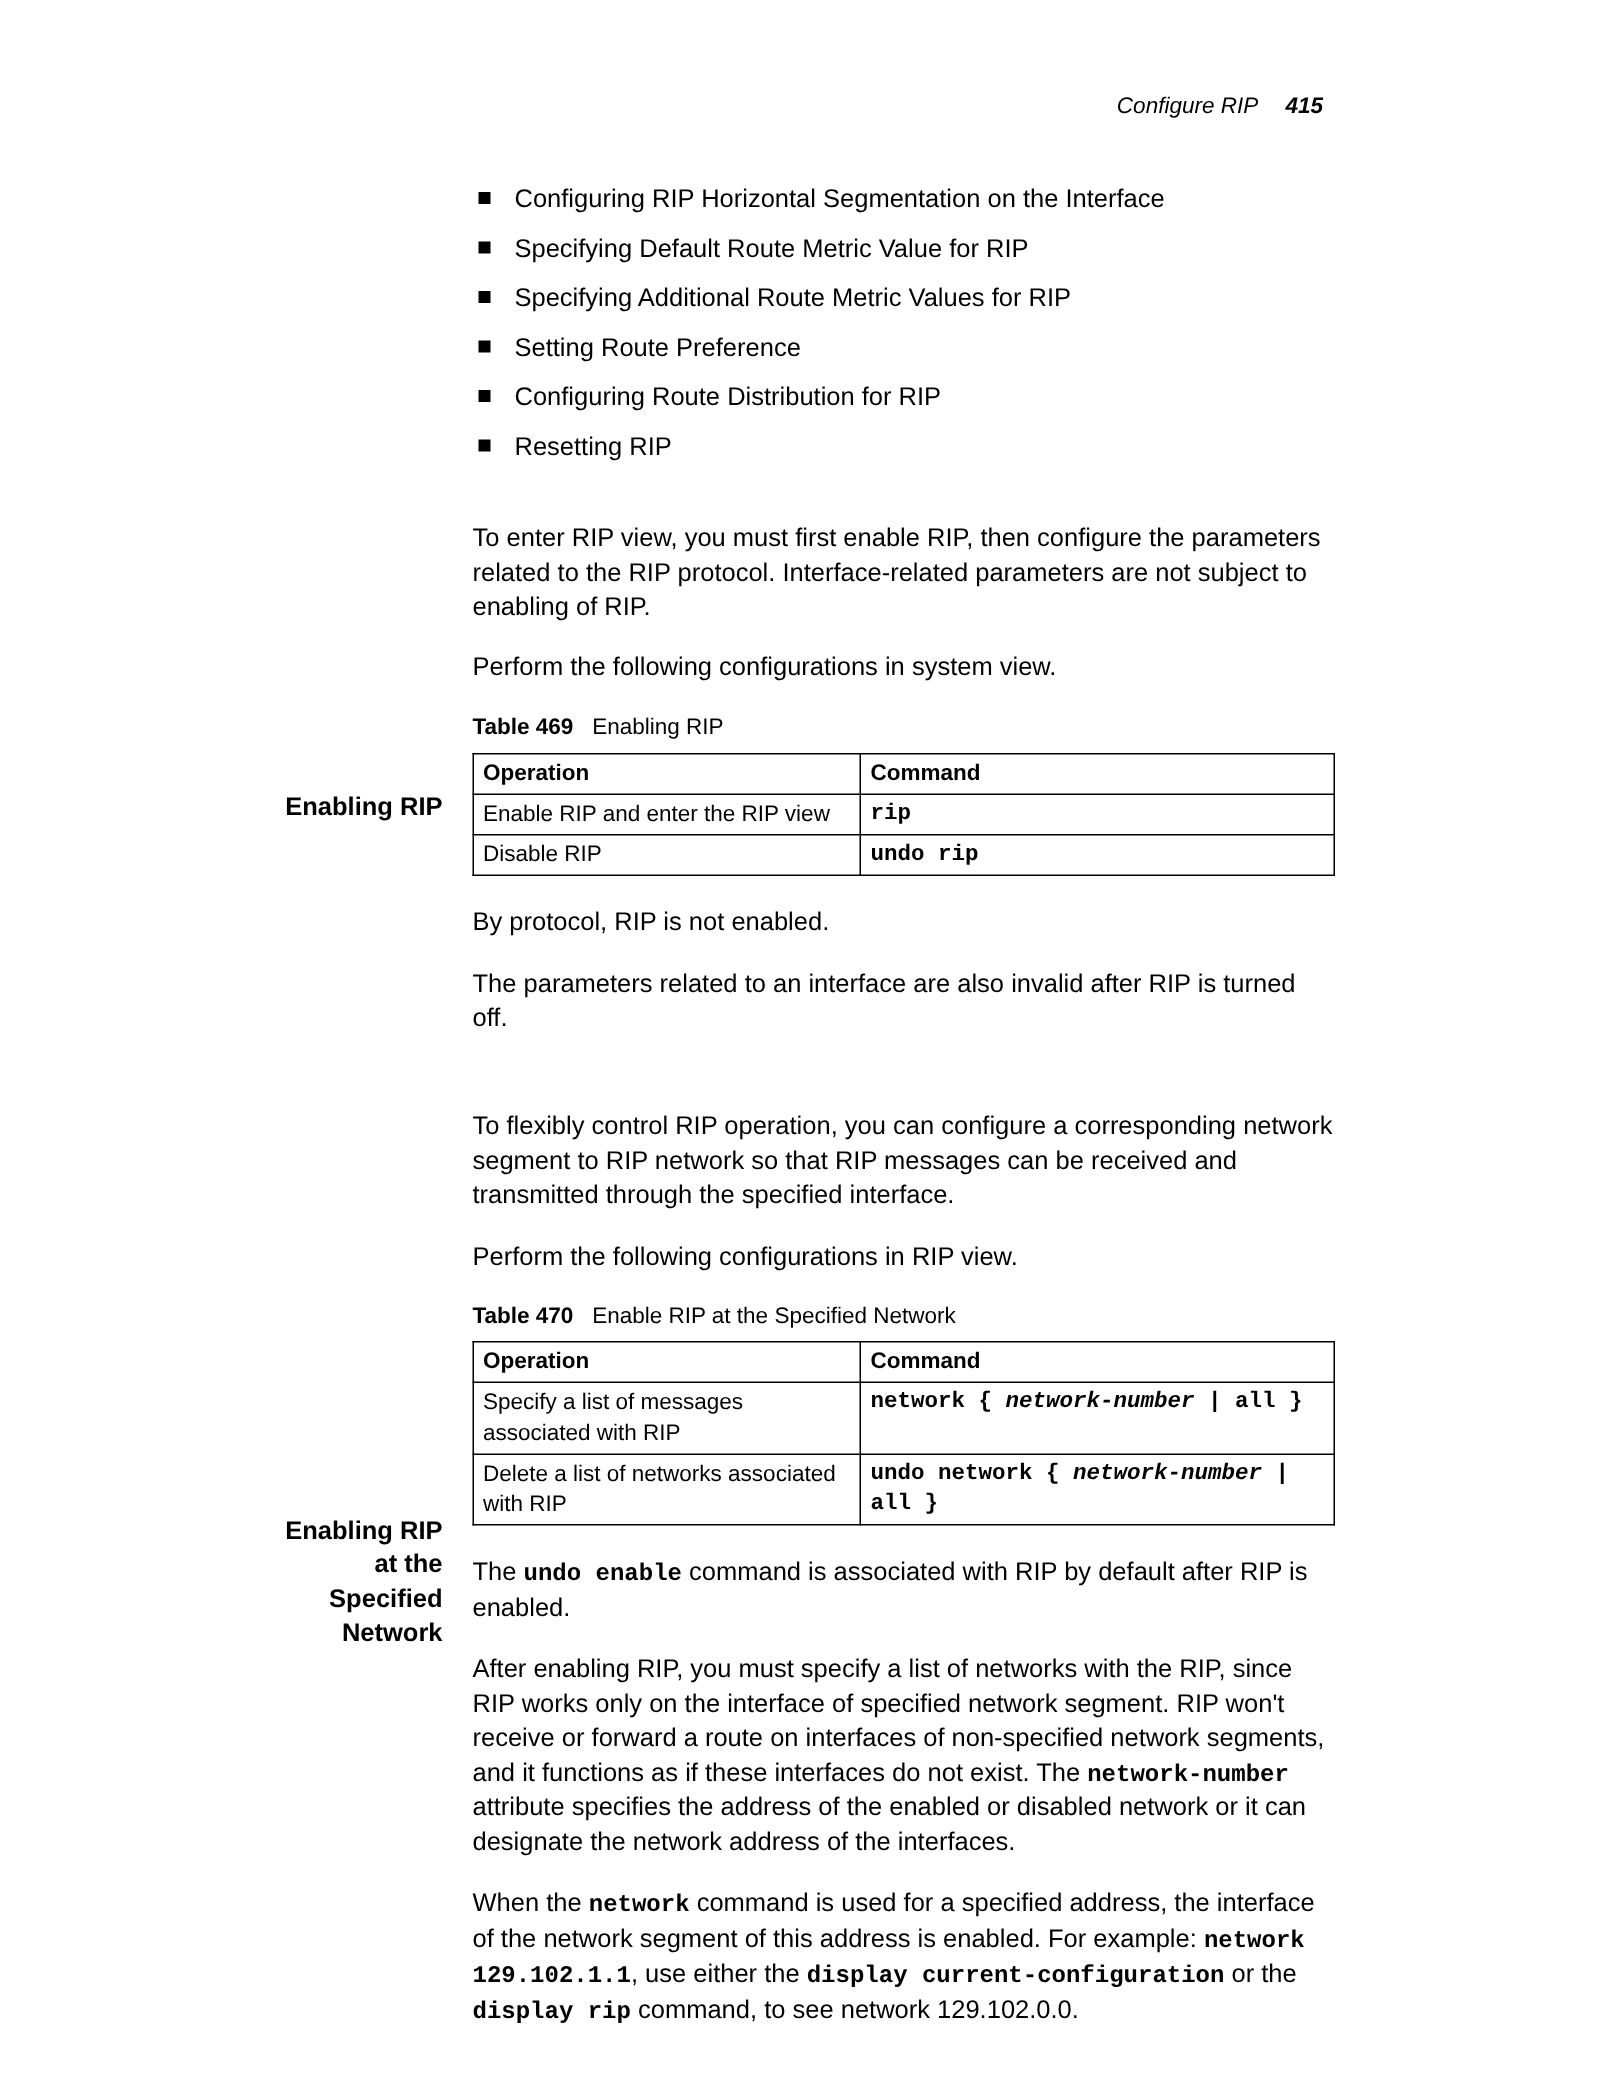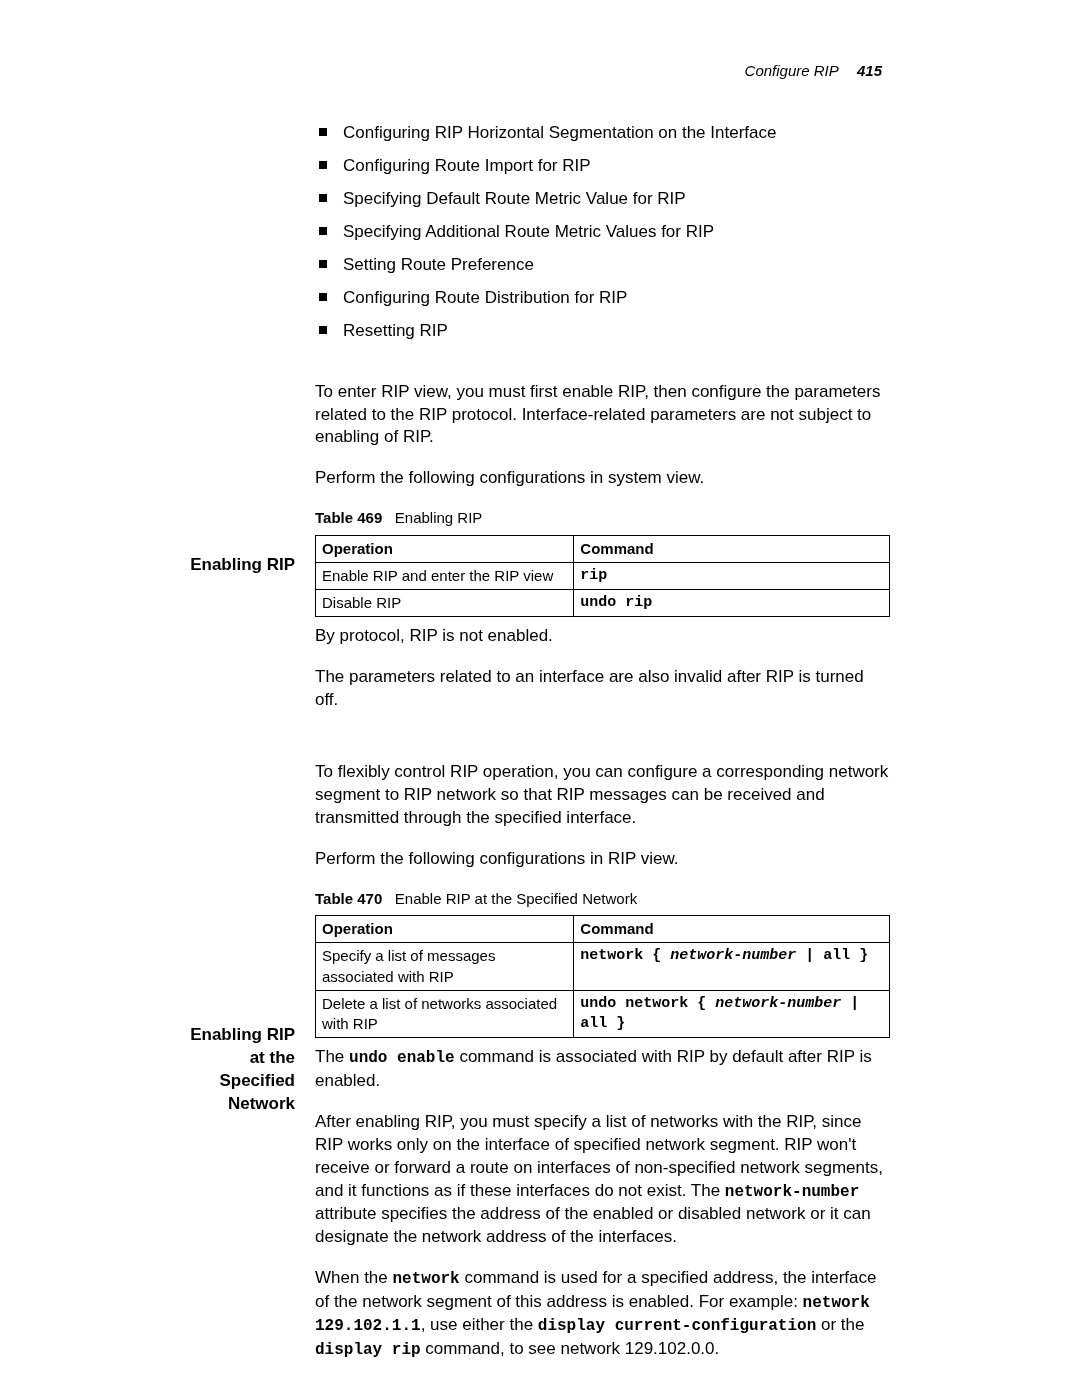--- a/index.html
+++ b/index.html
@@ -81,21 +81,21 @@
   .table-caption {
     font-size: 15px;
     margin: 0 0 6px 0;
   }
   .table-caption .tbl-label {
     font-weight: bold;
   }
   table.cmdtable {
     border-collapse: collapse;
     width: 100%;
-    margin-bottom: 8px;
+    margin-bottom: 20px;
     font-size: 15px;
   }
   table.cmdtable th, table.cmdtable td {
     border: 1px solid #000;
     padding: 3px 6px;
     text-align: left;
     vertical-align: top;
   }
   table.cmdtable th {
     font-weight: bold;
@@ -124,21 +124,20 @@
     <span class="page-number">415</span>
   </div>
 
   <div class="body-area">
 
     <div class="block">
       <div class="side-label"></div>
       <div class="content">
         <ul class="bullets">
           <li>Configuring RIP Horizontal Segmentation on the Interface</li>
-          <li>Configuring Route Import for RIP</li>
           <li>Specifying Default Route Metric Value for RIP</li>
           <li>Specifying Additional Route Metric Values for RIP</li>
           <li>Setting Route Preference</li>
           <li>Configuring Route Distribution for RIP</li>
           <li>Resetting RIP</li>
         </ul>
       </div>
     </div>
 
     <div class="block">

